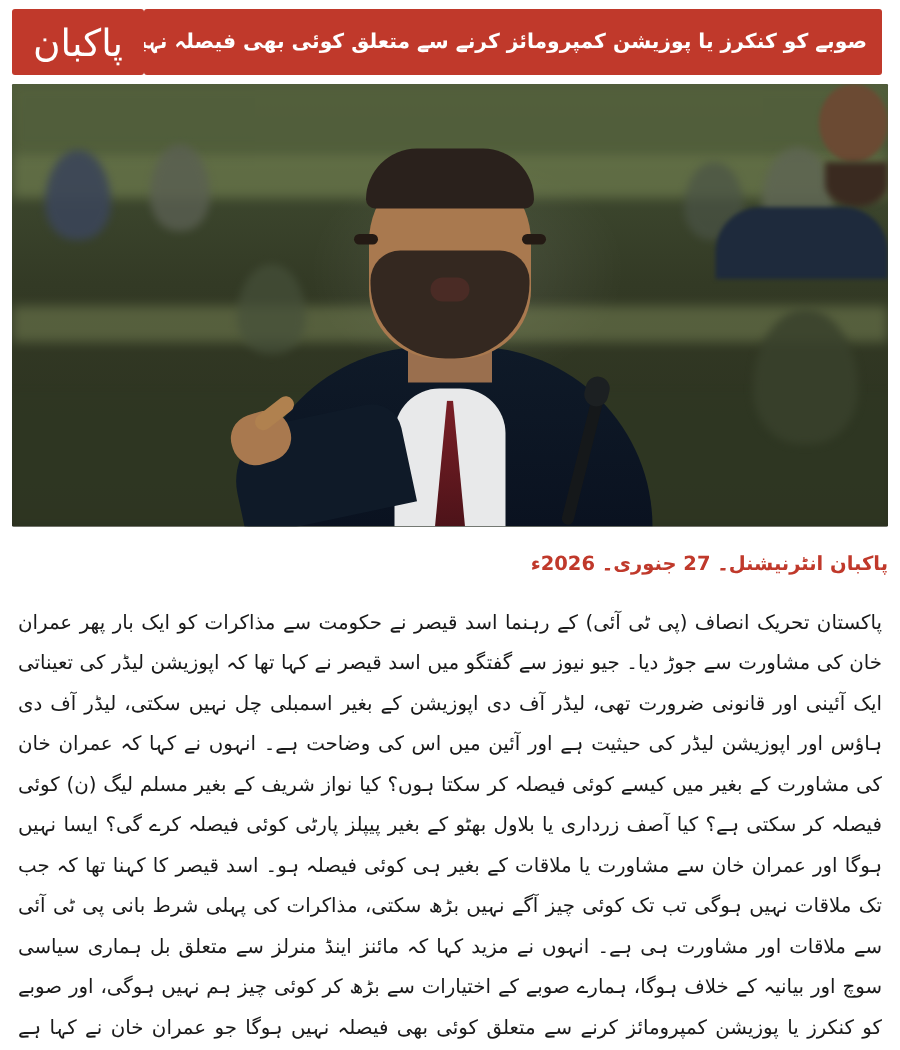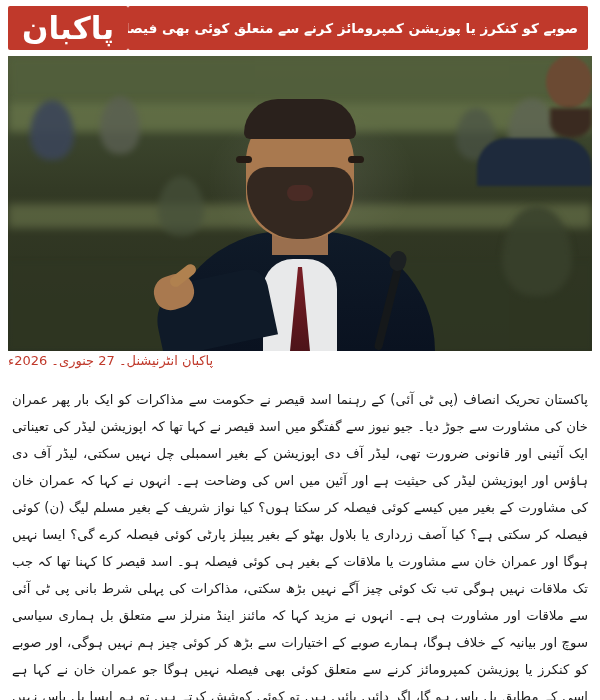--- a/index.html
+++ b/index.html
@@ -35,22 +35,22 @@
     flex: 0 0 auto;
     background: #c0392b;
     color: #ffffff;
     padding: 0 14px;
     display: flex;
     align-items: center;
     justify-content: center;
     border-radius: 2px;
   }
   .logo-text {
-    font-size: 31px;
-    font-weight: bold;
+    font-size: 25px;
+    font-weight: normal;
     letter-spacing: 0px;
     line-height: 1;
     font-family: "DejaVu Sans", "Liberation Sans", sans-serif;
   }
   .headline-box {
     flex: 1 1 auto;
     background: #c0392b;
     color: #ffffff;
     margin-right: 4px;
     display: flex;
@@ -258,25 +258,25 @@
     right: 44px;
     width: 16px;
     height: 20px;
     background: #1c2022;
     border-radius: 8px;
     transform: rotate(14deg);
   }
 
   
   .source-line {
-    margin: 0 8px 0 8px;
-    text-align: left;
+    margin: 16px 8px 0 8px;
+    text-align: right;
     color: #c0392b;
     font-size: 13px;
-    font-weight: normal;
+    font-weight: bold;
     direction: rtl;
     line-height: 1.6;
   }
 
   
   .article {
     margin: 14px 12px 0 12px;
     direction: rtl;
     text-align: justify;
     text-justify: inter-word;

